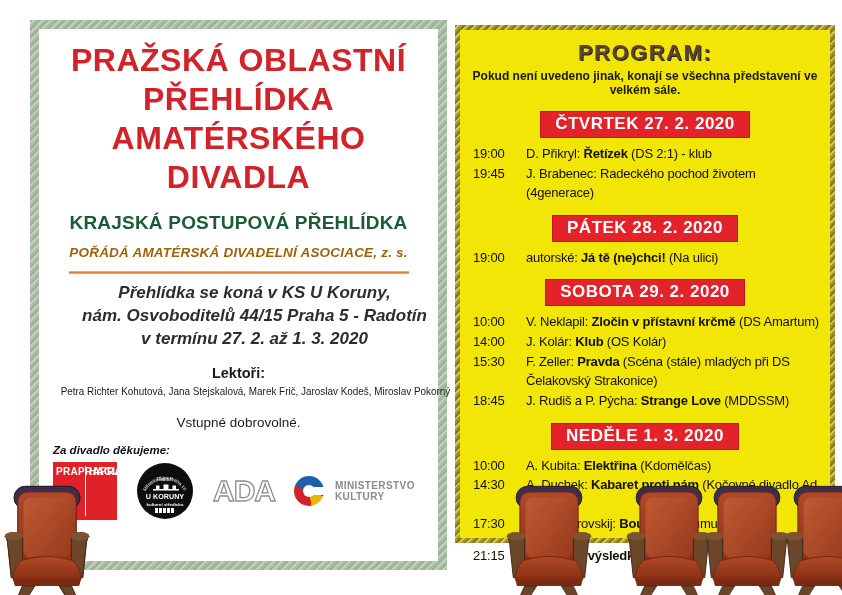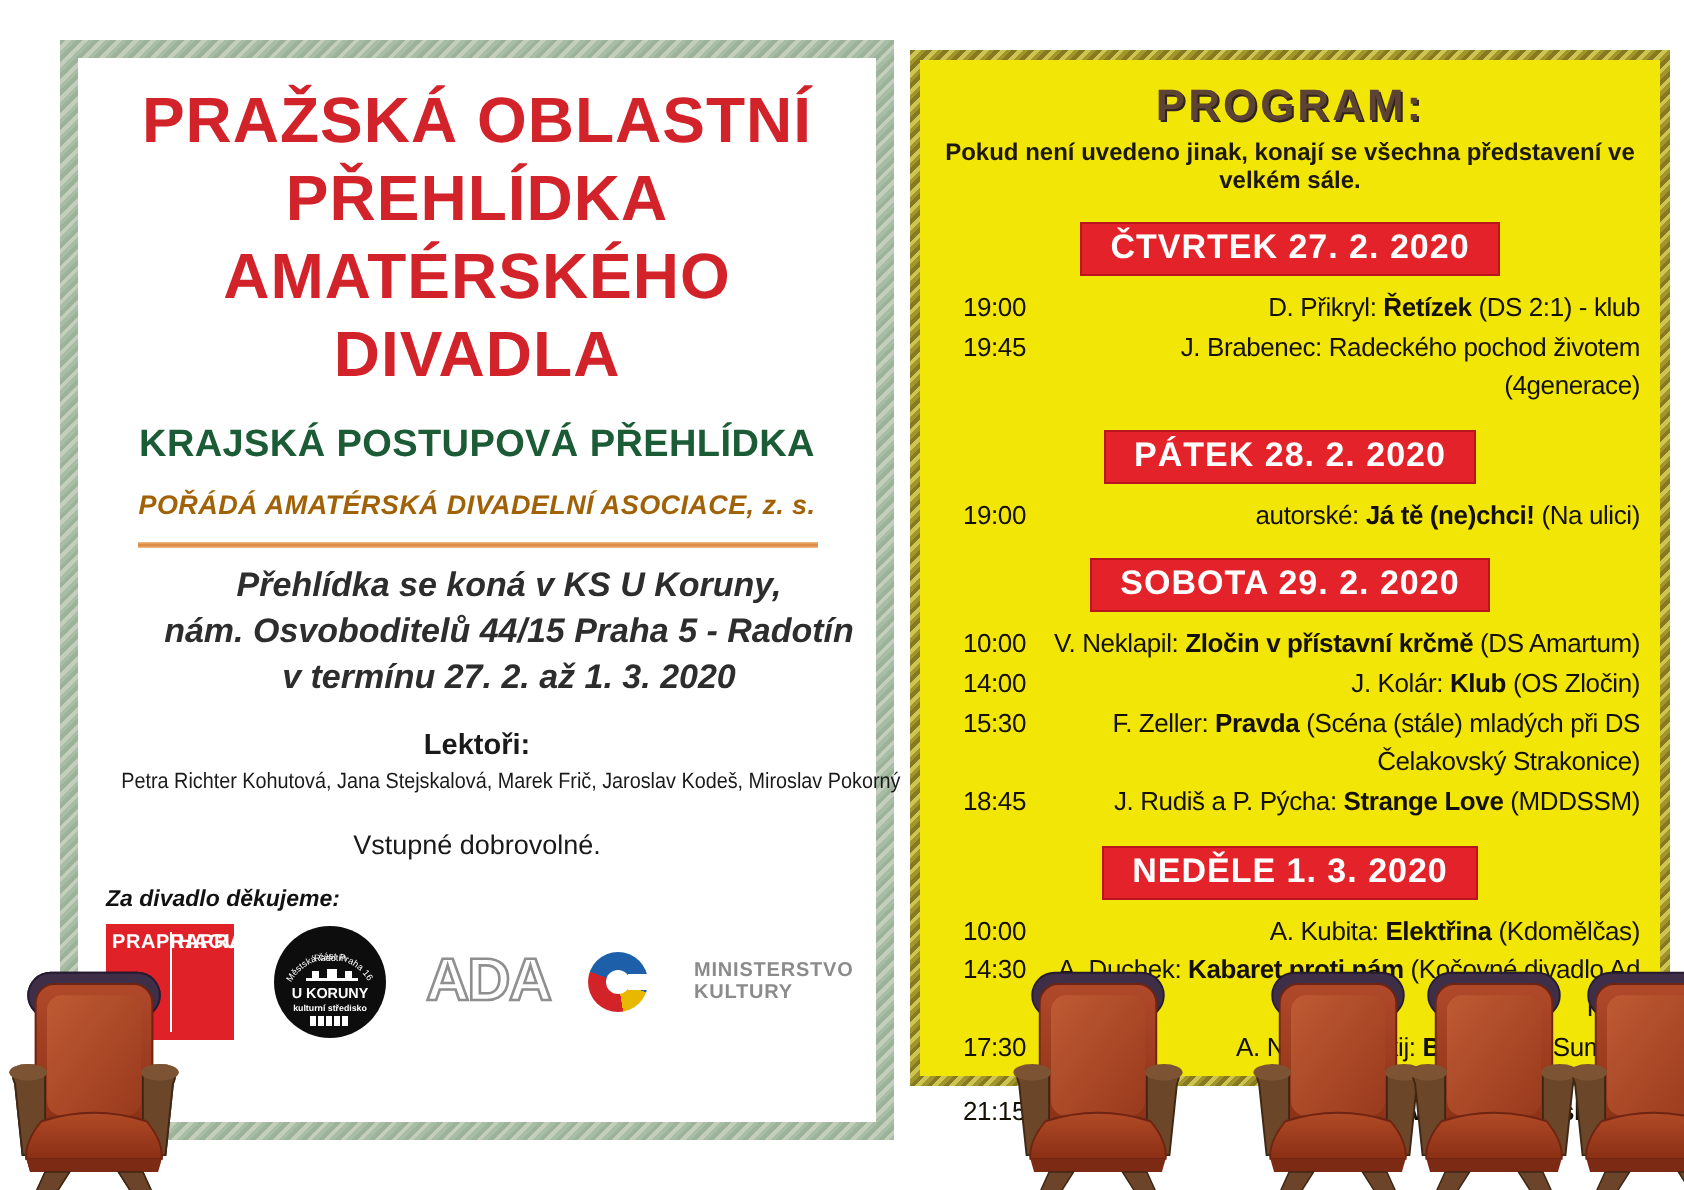--- a/index.html
+++ b/index.html
@@ -55,21 +55,21 @@
   .logo-praha .col{display:flex;flex-direction:row;justify-content:space-between;}
   .logo-praha .col.l{width:29px;}
   .logo-praha .col.r{flex:1;border-left:1.5px solid #fff;padding-left:3px;}
   .logo-praha span{color:#fff;font-weight:bold;font-size:10px;line-height:12px;letter-spacing:.3px;}
   
   .logo-ada{
     font-size:30px;font-weight:800;letter-spacing:-1px;color:transparent;
     -webkit-text-stroke:1.3px #8f8f8f;line-height:1;
   }
   
-  .logo-ministry{display:flex;align-items:center;gap:23px;}
+  .logo-ministry{display:flex;align-items:center;gap:11px;}
   .min-circle{
     position:relative;width:30px;height:30px;border-radius:50%;
     background:conic-gradient(from -40deg,#1d5fa8 0 150deg,#e8b800 150deg 210deg,#d22328 210deg 330deg,#1d5fa8 330deg 360deg);
   }
   .min-circle::after{
     content:'';position:absolute;left:9px;top:9px;width:12px;height:12px;border-radius:50%;background:#fff;
   }
   .min-circle::before{
     content:'';position:absolute;right:-1px;top:11px;width:11px;height:8px;background:#fff;
   }
@@ -87,21 +87,21 @@
     margin-top:4px;font-size:22px;font-weight:800;color:#5d4334;letter-spacing:1.5px;
     text-shadow:1px 1px 0 #30231a;
   }
   .program-note{margin-top:3px;font-size:12px;font-weight:bold;color:#1d1808;}
   .day-section{margin-top:12px;}
   .day-section.first{margin-top:14px;}
   .day-box{
     display:inline-block;background:#e4222a;color:#fff;font-weight:bold;font-size:17px;
     padding:3px 15px 4px;letter-spacing:.5px;box-shadow:0 0 0 1px #b8151c inset;
   }
-  .rows{margin-top:7px;text-align:right;}
+  .rows{margin-top:7px;text-align:left;}
   .row{display:flex;font-size:13px;line-height:1.45;margin:1px 0;color:#141005;letter-spacing:-.2px;}
   .row .time{width:40px;flex:none;margin-left:5px;font-weight:normal;}
   .row .desc{flex:1;margin-left:13px;padding-right:2px;}
   .row .desc b{font-weight:bold;}
   .row.gap{margin-top:13px;}
 
   
   .seat{position:absolute;top:480px;width:94px;height:118px;}
   .seat svg{width:100%;height:100%;display:block;}
   .seat:nth-of-type(1){left:356px;}
@@ -251,21 +251,21 @@
 
     <div class="day-section">
       <div class="day-box">SOBOTA 29. 2. 2020</div>
       <div class="rows">
         <div class="row">
           <span class="time">10:00</span>
           <span class="desc"><span>V. Neklapil: </span><b>Zločin v přístavní krčmě</b><span> (DS Amartum)</span></span>
         </div>
         <div class="row">
           <span class="time">14:00</span>
-          <span class="desc"><span>J. Kolár: </span><b>Klub</b><span> (OS Zločin)</span></span>
+          <span class="desc"><span>J. Kolár: </span><b>Klub</b><span> (OS Kolár)</span></span>
         </div>
         <div class="row">
           <span class="time">15:30</span>
           <span class="desc"><span>F. Zeller: </span><b>Pravda</b><span> (Scéna (stále) mladých při DS Čelakovský Strakonice)</span></span>
         </div>
         <div class="row">
           <span class="time">18:45</span>
           <span class="desc"><span>J. Rudiš a P. Pýcha: </span><b>Strange Love</b><span> (MDDSSM)</span></span>
         </div>
       </div>

